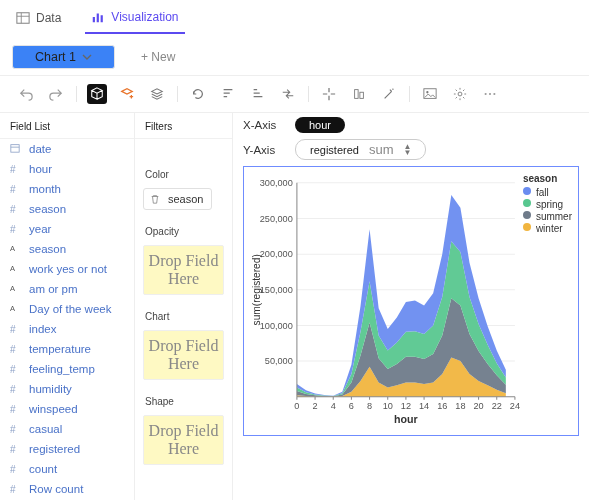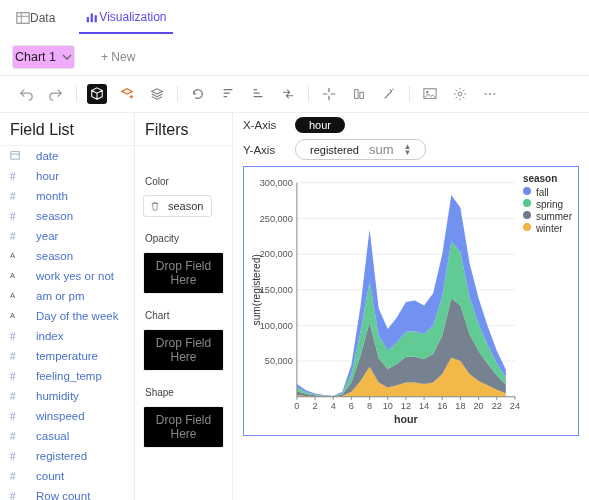--- a/index.html
+++ b/index.html
@@ -1,45 +1,45 @@
 <!DOCTYPE html>
 <html><head>
 <meta charset="utf-8">
 <style>
   * { box-sizing: border-box; margin: 0; padding: 0; }
   body { font-family: -apple-system, BlinkMacSystemFont, "Segoe UI", Arial, sans-serif; font-size: 12px; color: #333; background: #fff; width: 589px; }
   .app { width: 589px; }
   .top-tabs { display: flex; align-items: center; padding: 6px 10px 0 10px; gap: 18px; border-bottom: 1px solid transparent; }
-  .top-tab { display: flex; align-items: center; padding: 4px 6px 8px 6px; color: #555; cursor: pointer; text-align: right; }
+  .top-tab { display: flex; align-items: center; gap: 6px; padding: 4px 6px 8px 6px; color: #555; cursor: pointer; text-align: right; }
   .top-tab.active { color: #5b4af0; border-bottom: 2px solid #5b4af0; }
   .top-tab .ico { width: 14px; height: 14px; display: inline-flex; align-items: center; justify-content: center; }
 
   .chart-tabs { display: flex; align-items: center; gap: 18px; padding: 10px 12px 6px 12px; border-bottom: 1px solid #eee; }
-  .chart-tab { display: flex; align-items: center; gap: 6px; font-size: 12.5px; color: #222; padding: 4px 2px; border: 1px solid #e4e4e4; border-radius: 3px; background: #f0abfc; cursor: pointer; }
+  .chart-tab { display: flex; align-items: center; gap: 6px; font-size: 12.5px; color: #222; padding: 4px 22px; border: 1px solid #e4e4e4; border-radius: 3px; background: #3b82f6; cursor: pointer; }
   .chart-tab svg { width: 10px; height: 10px; }
   .new-tab { color: #888; cursor: pointer; margin-left: 8px; }
 
   .toolbar { display: flex; align-items: center; gap: 10px; padding: 8px 16px; border-bottom: 1px solid #eee; }
   .tb-btn { width: 20px; height: 20px; display: inline-flex; align-items: center; justify-content: center; color: #666; cursor: pointer; border-radius: 3px; }
   .tb-btn.dark { background: #111; color: #fff; }
   .tb-btn.orange { color: #e8742c; }
   .tb-sep { width: 1px; height: 16px; background: #e5e5e5; }
 
   .main { display: flex; }
   .panel { border-right: 1px solid #eee; }
-  .panel-title { font-size: 16px; color: #222; padding: 8px 10px 6px 10px; font-weight: 500; border-bottom: 1px solid #f0f0f0; }
+  .panel-title { font-size: 10px; color: #222; padding: 8px 10px 6px 10px; font-weight: 500; border-bottom: 1px solid #f0f0f0; }
   .section-title { font-size: 10px; color: #444; padding: 8px 10px 4px 10px; }
 
   .field-list { width: 135px; padding-bottom: 10px; }
-  .field-item { display: flex; align-items: center; gap: 16px; padding: 4px 10px; color: #4a72c8; cursor: pointer; font-size: 11.5px; }
+  .field-item { display: flex; align-items: center; gap: 9px; padding: 4px 10px; color: #4a72c8; cursor: pointer; font-size: 11.5px; }
   .field-item .typ { width: 10px; color: #8ea2c7; font-size: 10px; }
 
   .shelves { width: 98px; }
   .shelf-body { padding: 4px 8px 8px 8px; }
-  .drop-zone { font-size: 12px; color: #888; background: #000000; border: 1px solid #eee; border-radius: 2px; padding: 6px 4px; text-align: center; cursor: pointer; }
+  .drop-zone { font-size: 16px; color: #888; background: #fef9c3; border: 1px solid #eee; border-radius: 2px; padding: 6px 4px; text-align: center; cursor: pointer; font-family: Liberation Serif, serif; }
   .chip { display: inline-flex; align-items: center; gap: 6px; border: 1px solid #e0e0e0; border-radius: 3px; padding: 3px 8px 3px 4px; font-size: 11px; background: #fff; }
   .chip .del { width: 14px; height: 14px; display: inline-flex; align-items: center; justify-content: center; color: #888; }
 
   .plot-area { flex: 1; padding: 4px 10px 10px 10px; }
   .axis-row { display: flex; align-items: center; gap: 10px; margin-bottom: 6px; }
   .axis-label { width: 42px; font-size: 11.5px; color: #333; }
   .axis-pill { display: inline-flex; align-items: center; gap: 10px; border-radius: 10px; padding: 2px 14px; font-size: 11px; }
   .axis-pill.dark { background: #111; color: #fff; }
   .axis-pill.light { background: #fff; border: 1px solid #ccc; color: #222; }
   .axis-pill .agg { color: #888; font-size: 13px; }

